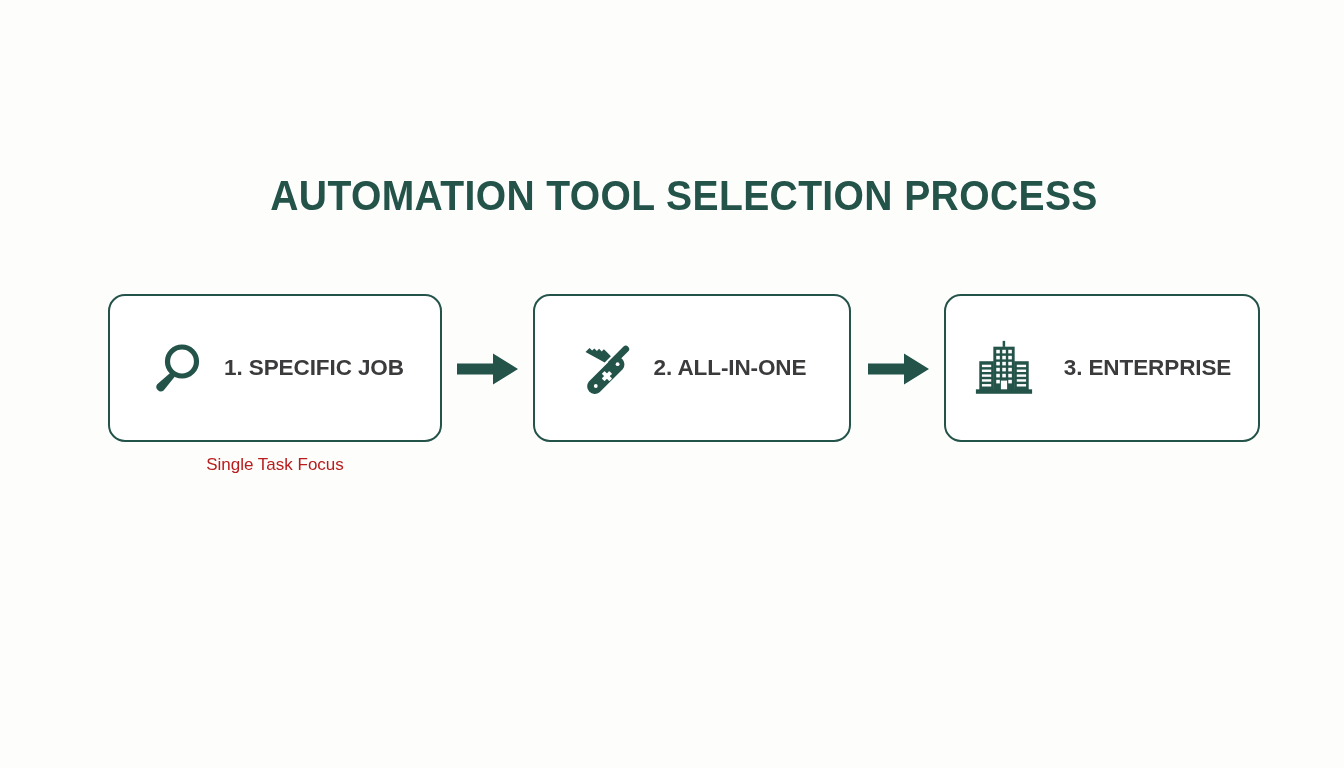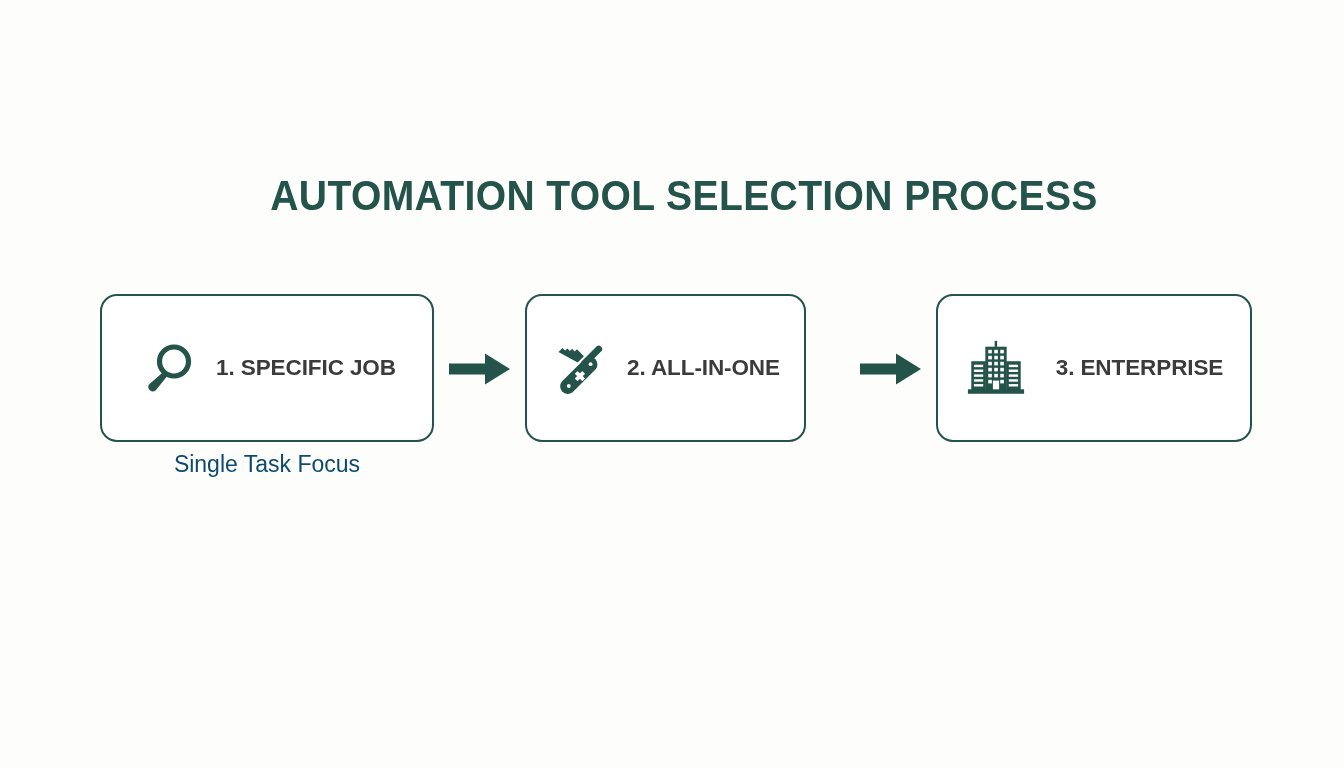--- a/index.html
+++ b/index.html
@@ -34,32 +34,32 @@
     color: #235349;
     transform: scaleX(0.93);
     transform-origin: center top;
     white-space: nowrap;
   }
 
   
   .flow {
     position: absolute;
     top: 294px;
-    left: 88px;
+    left: 96px;
     width: 1152px;
     height: 148px;
   }
 
   .step {
     position: absolute;
     top: 0;
     height: 148px;
   }
   .step-1 { left: 0px;   width: 334px; }
-  .step-2 { left: 425px; width: 281px; }
+  .step-2 { left: 425px; width: 318px; }
   .step-3 { left: 836px; width: 316px; }
 
   .card {
     box-sizing: border-box;
     width: 100%;
     height: 148px;
     border: 2px solid #235349;
     border-radius: 17px;
     background: #ffffff;
     display: flex;
@@ -88,24 +88,24 @@
     white-space: nowrap;
   }
 
   .caption {
     position: absolute;
     top: 158px;
     left: 50%;
     transform: translateX(-50%);
     width: 280px;
     text-align: center;
-    font-size: 23px;
+    font-size: 17px;
     font-weight: normal;
     line-height: 25px;
-    color: #0c4a6e;
+    color: #b91c1c;
   }
 
   
   .arrow {
     position: absolute;
     top: 58px;
     width: 62px;
     height: 34px;
   }
   .arrow-1 { left: 349px; }

